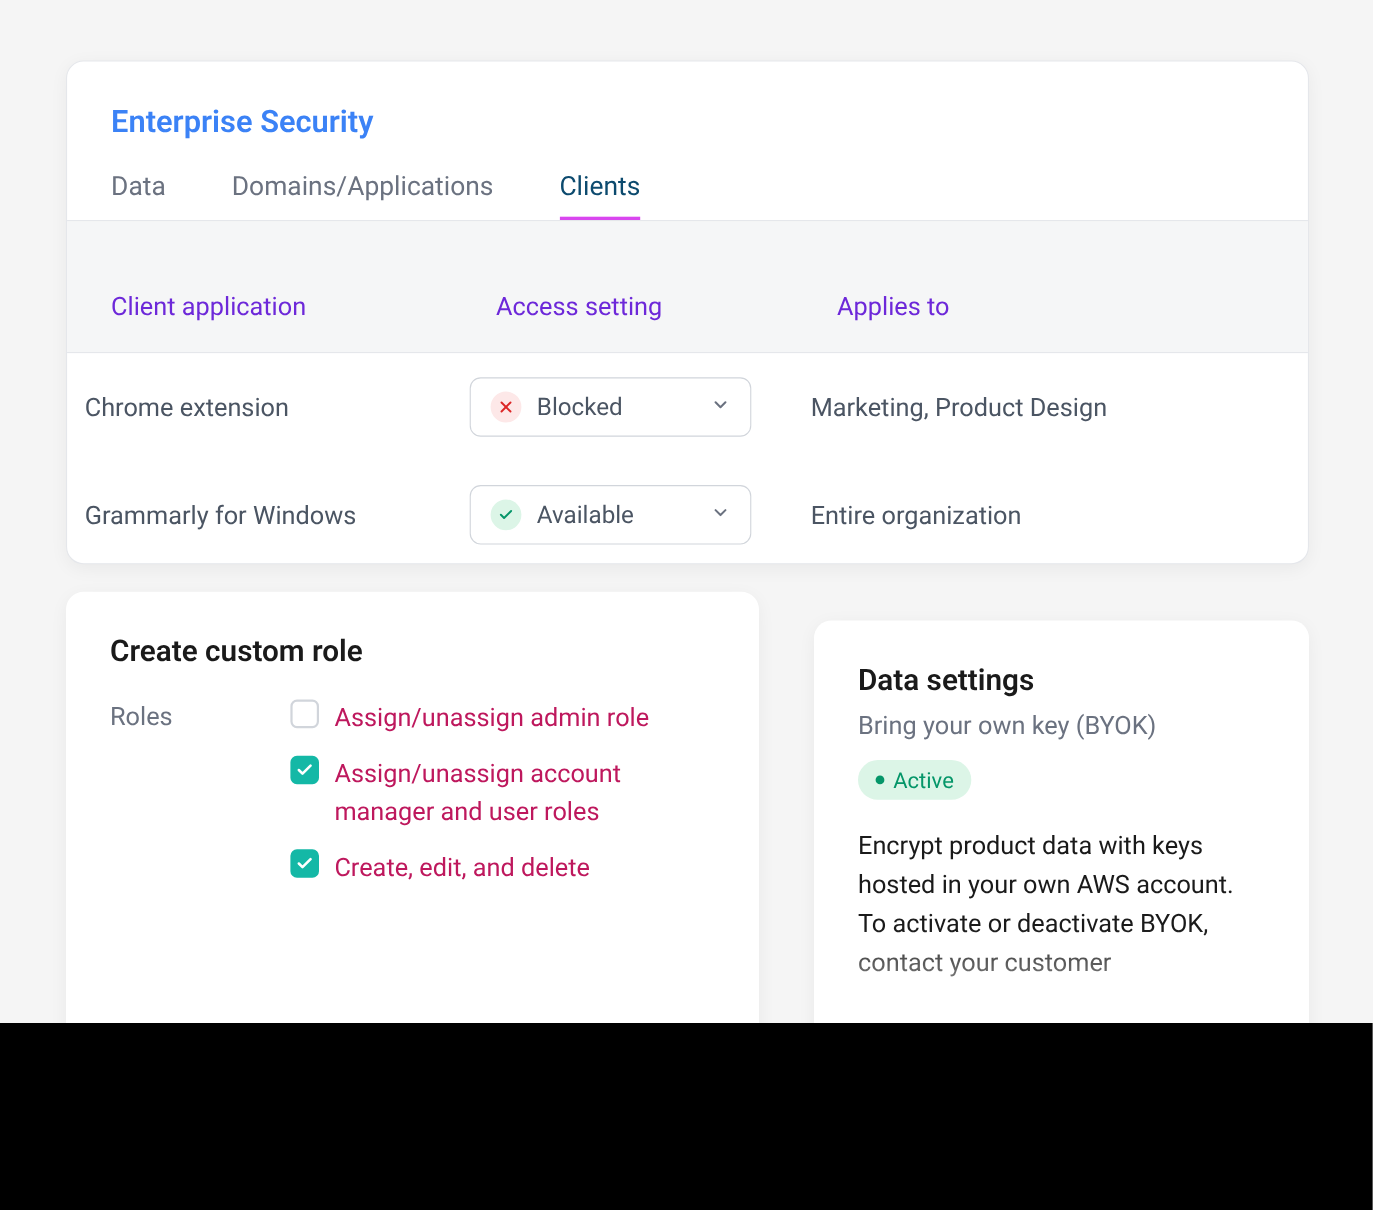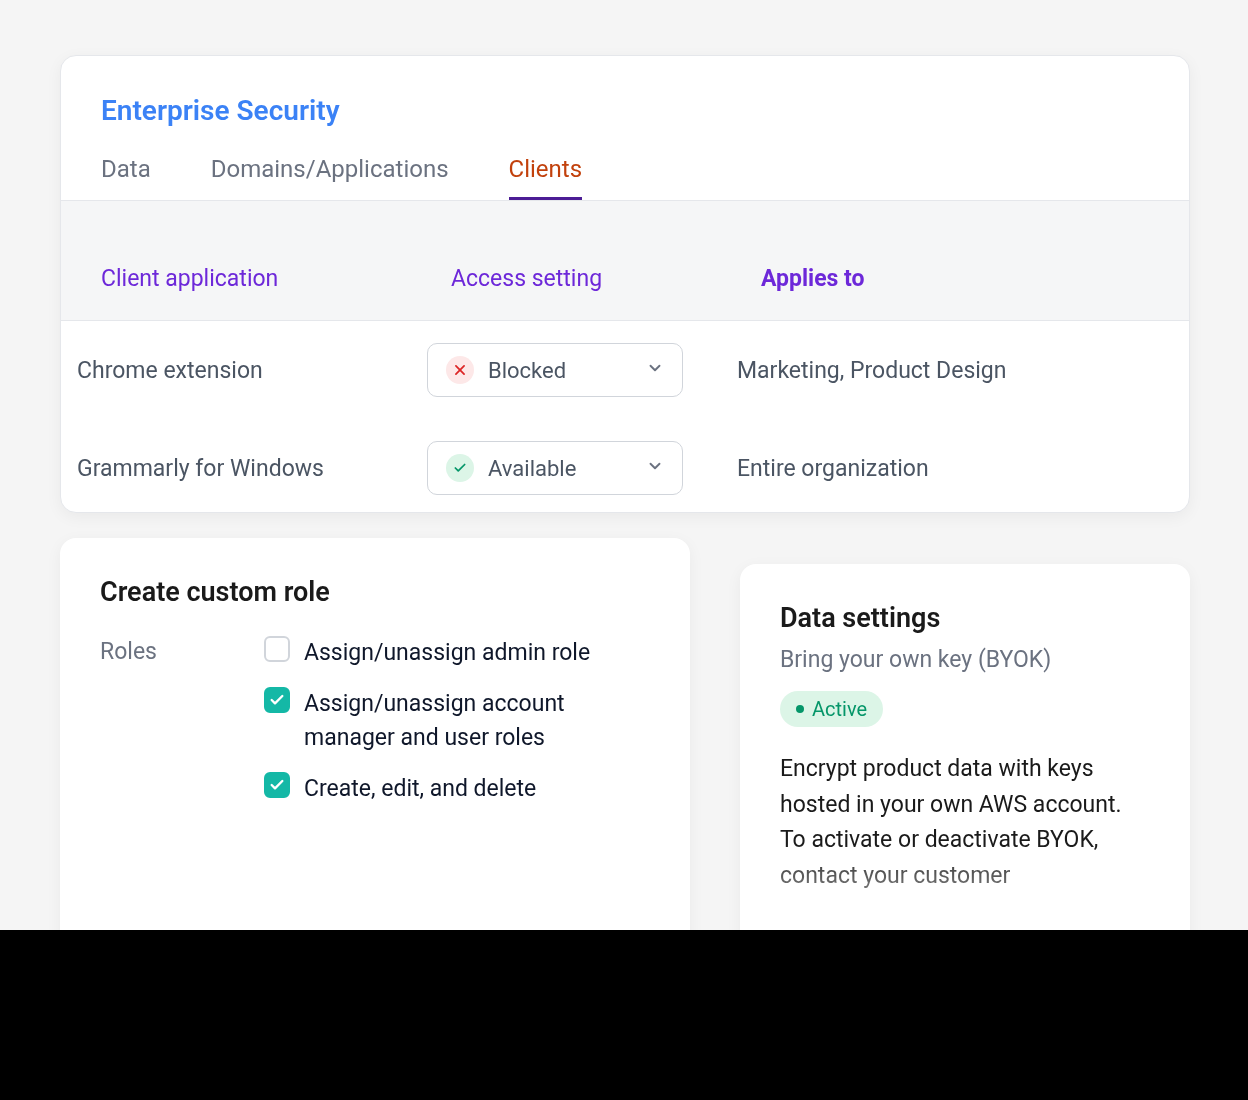--- a/index.html
+++ b/index.html
@@ -51,38 +51,38 @@
       border-bottom: none;
     }
     .tab {
       font-size: 24px;
       color: #6b7280;
       padding-bottom: 14px;
       cursor: pointer;
       border-bottom: 3px solid transparent;
     }
     .tab.active {
-      color: #c2410c;
-      border-bottom: 3px solid #4c1d95;
+      color: #0c4a6e;
+      border-bottom: 3px solid #d946ef;
     }
     .table-header {
       display: flex;
       background: #f5f6f7;
       border-top: 1px solid #e5e7eb;
       border-bottom: 1px solid #e5e7eb;
       padding: 28px 40px;
     }
     .table-header .col {
       font-size: 23px;
       color: #6d28d9;
       margin-top: 36px;
     }
     .col1 { width: 350px; }
     .col2 { width: 310px; }
-    .col3 { flex: 1; font-weight: bold; }
+    .col3 { flex: 1; }
     .table-row {
       display: flex;
       align-items: center;
       padding: 22px 16px;
     }
     .table-row .cell1 {
       width: 350px;
       font-size: 23px;
       color: #4b5563;
     }
@@ -170,21 +170,21 @@
       justify-content: center;
       cursor: pointer;
     }
     .checkbox.checked {
       background: #14b8a6;
       border-color: #14b8a6;
     }
     .checkbox.checked svg { width: 16px; height: 16px; }
     .check-text {
       font-size: 23px;
-      color: #0f172a;
+      color: #be185d;
       line-height: 1.45;
     }
     .fade-mask {
       position: absolute;
       left: 0; right: 0; bottom: 0;
       height: 140px;
       background: linear-gradient(to bottom, rgba(255,255,255,0), #fff 80%);
       border-radius: 0 0 16px 16px;
       pointer-events: none;
     }

